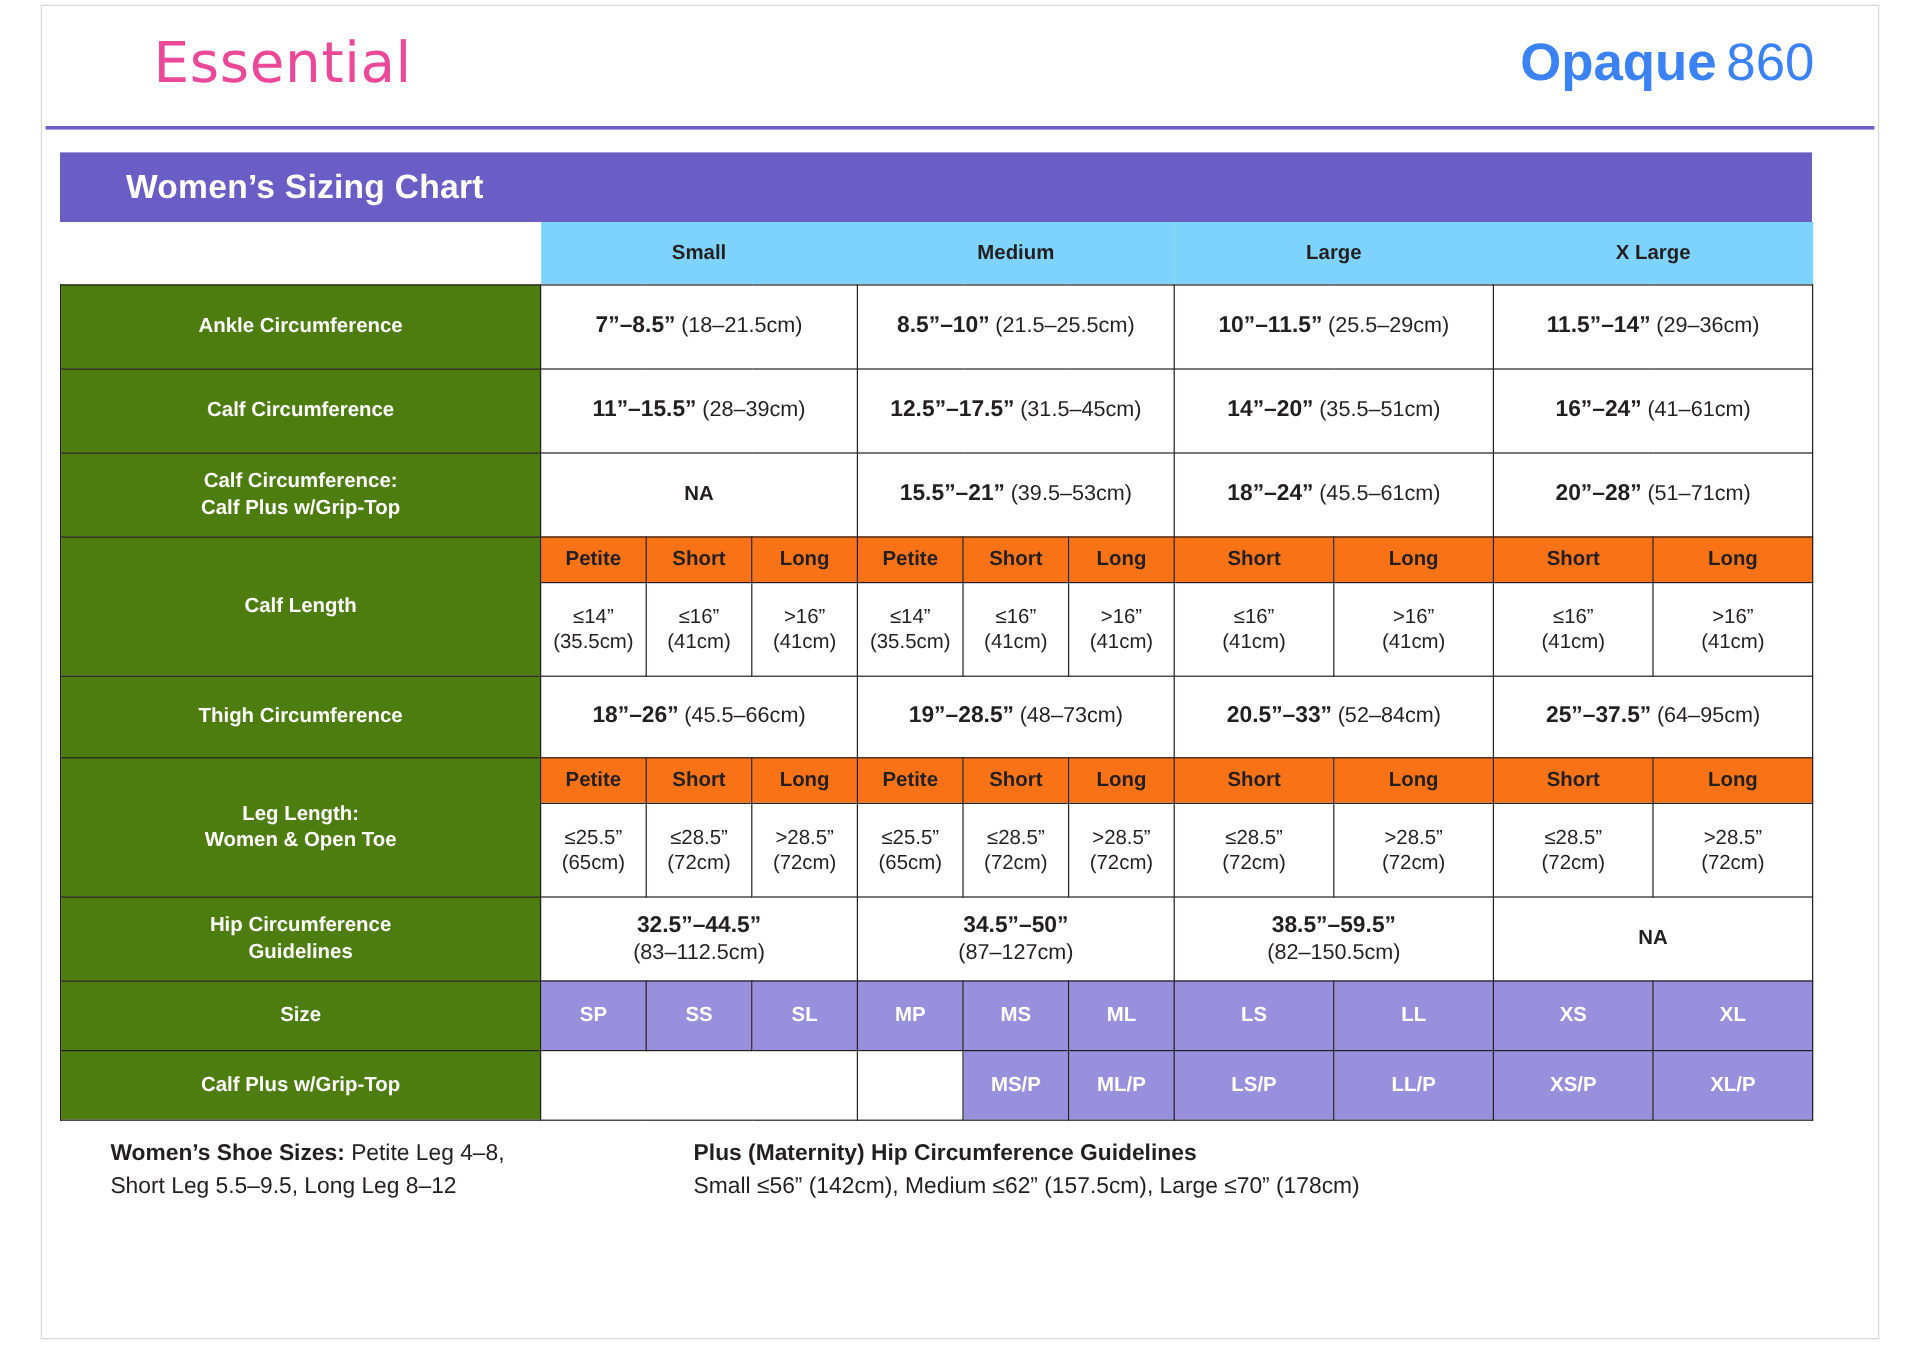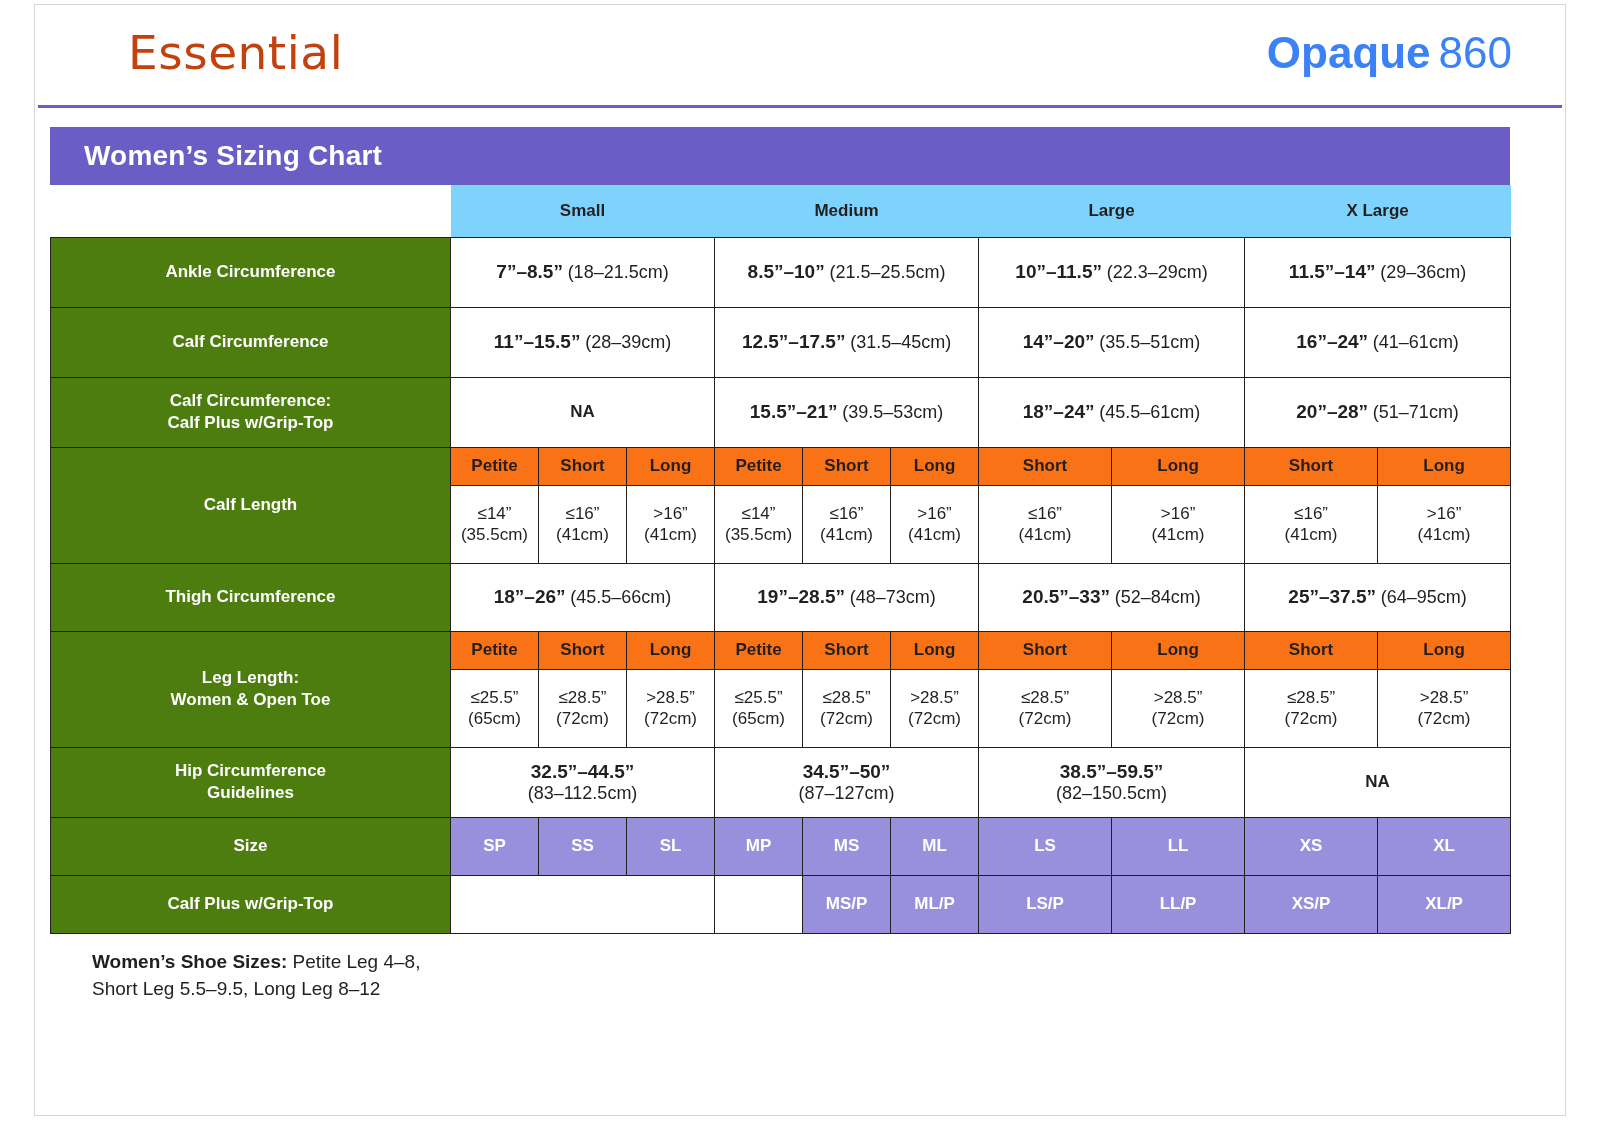--- a/index.html
+++ b/index.html
@@ -25,40 +25,40 @@
     display: flex;
     align-items: center;
     justify-content: space-between;
     border-bottom: 3px solid #6b5fc7;
     padding: 0 50px 0 90px;
   }
   .brand-left {
     font-family: "DejaVu Sans", sans-serif;
     font-size: 47px;
     font-weight: 400;
-    color: #c2410c;
+    color: #ec4899;
     letter-spacing: 0.5px;
   }
   .brand-right {
     font-family: "Liberation Sans", sans-serif;
     font-size: 44px;
     color: #3b82f6;
     white-space: nowrap;
   }
   .brand-right .bold { font-weight: bold; }
   .brand-right .num { font-weight: 400; margin-left: 8px; }
 
   
   .titlebar {
     margin: 19px 90px 0 50px;
     background: #6a5ec6;
     height: 58px;
     display: flex;
     align-items: center;
-    padding-left: 34px;
+    padding-left: 55px;
   }
   .titlebar span {
     color: #ffffff;
     font-size: 28px;
     font-weight: bold;
     letter-spacing: 0.2px;
   }
 
   
   .tablewrap { margin: 0 90px 0 50px; }
@@ -183,21 +183,21 @@
         <td class="val" colspan="3">
           <b>7”–8.5”</b>
           <span class="cm">(18–21.5cm)</span>
         </td>
         <td class="val" colspan="3">
           <b>8.5”–10”</b>
           <span class="cm">(21.5–25.5cm)</span>
         </td>
         <td class="val" colspan="2">
           <b>10”–11.5”</b>
-          <span class="cm">(22.3–29cm)</span>
+          <span class="cm">(25.5–29cm)</span>
         </td>
         <td class="val" colspan="2">
           <b>11.5”–14”</b>
           <span class="cm">(29–36cm)</span>
         </td>
       </tr>
 
       <tr style="height:70px">
         <td class="rowlabel">Calf Circumference</td>
         <td class="val" colspan="3">
@@ -422,14 +422,18 @@
       </table>
   </div>
 
   <div class="footnotes">
     <div class="fn fn-left">
       <div>
         <b>Women’s Shoe Sizes:</b><span> Petite Leg 4–8,</span>
       </div>
       <div>Short Leg 5.5–9.5, Long Leg 8–12</div>
     </div>
+    <div class="fn fn-right">
+      <div><b>Plus (Maternity) Hip Circumference Guidelines</b></div>
+      <div>Small ≤56” (142cm), Medium ≤62” (157.5cm), Large ≤70” (178cm)</div>
+    </div>
   </div>
 </div>
 
 </body></html>

